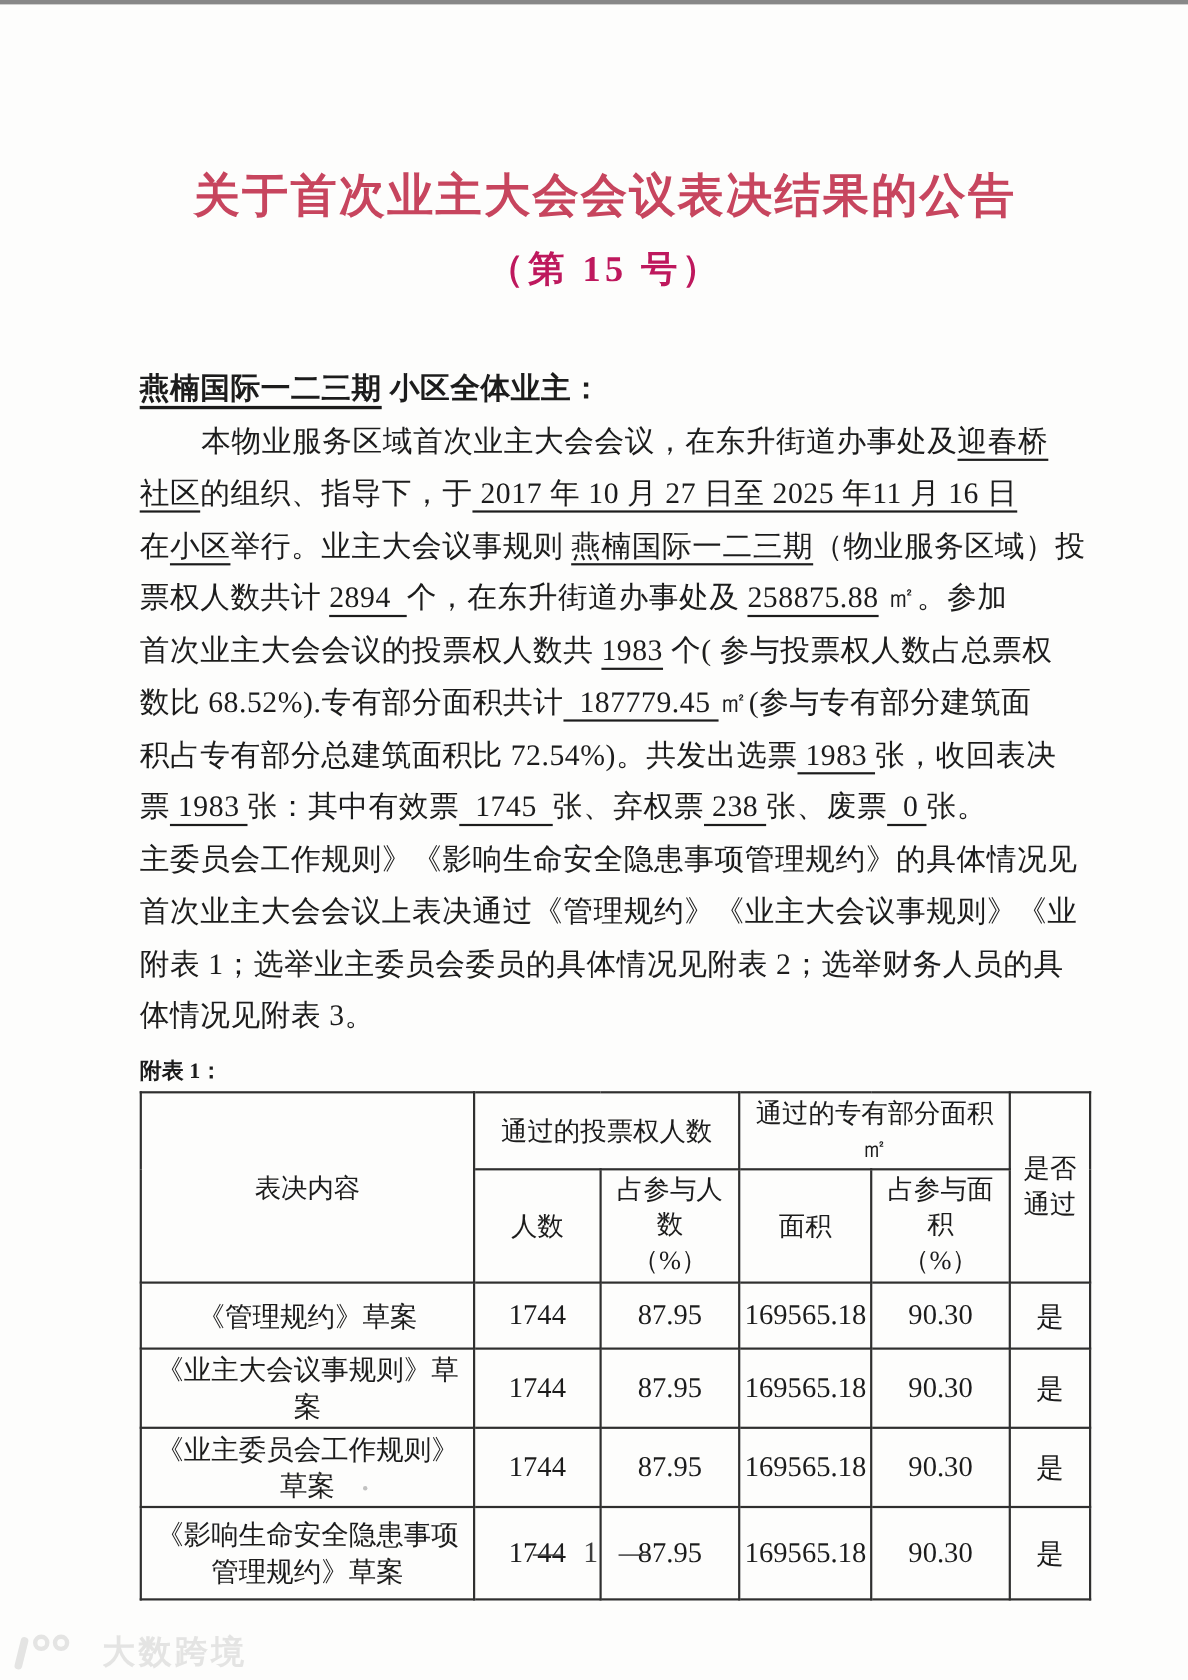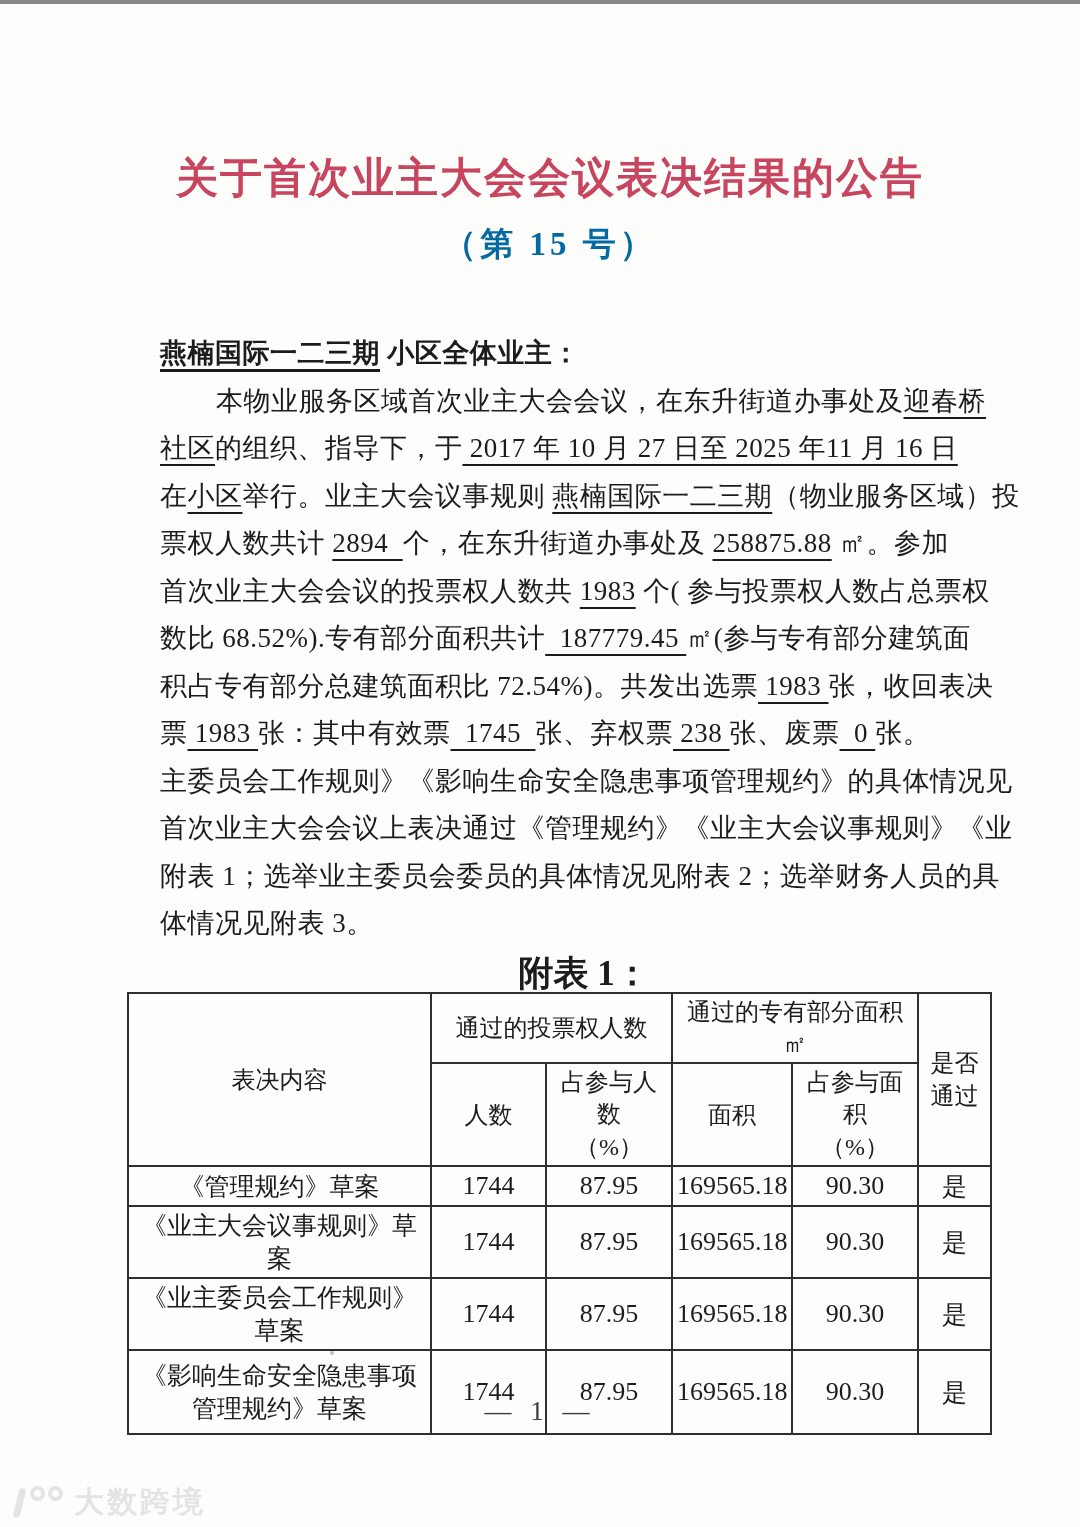--- a/index.html
+++ b/index.html
@@ -20,41 +20,40 @@
     letter-spacing:2px;
     font-family:"Liberation Serif", serif;
   }
   .doc-subtitle {
     position:absolute; top:218px; left:120px; width:860px;
     text-align:center;
     font-size:33px; font-weight:bold;
     letter-spacing:4px;
   }
   .body-text {
-    position:absolute; top:326px; left:160px; width:848px;
+    position:absolute; top:326px; left:127px; width:848px;
   }
   .line {
     font-size:27px;
     line-height:47.5px;
     white-space:pre;
     letter-spacing:0.5px;
   }
   .line.bold { font-weight:bold; }
   .line.indent { padding-left:56px; }
   .ul {
     text-decoration:underline;
     text-decoration-thickness:2px;
     text-underline-offset:7px;
   }
   .line.bold .ul { text-decoration-thickness:3px; }
   .attach-label {
-    font-size:35px; font-weight:bold;
+    font-size:20px; font-weight:bold;
     line-height:40px;
     margin-top:6px;
-    text-align:center;
   }
   .vote-table {
     position:absolute; top:988px; left:127px;
     width:863px;
     border-collapse:collapse;
     table-layout:fixed;
     font-size:24px;
   }
   .vote-table th, .vote-table td {
     border:2px solid #2f2f2f;
@@ -65,41 +64,41 @@
   }
   .vote-table .pre { white-space:pre-line; line-height:1.35; }
   .vote-table col.c1 { width:303px; }
   .vote-table col.c2 { width:115px; }
   .vote-table col.c3 { width:126px; }
   .vote-table col.c4 { width:120px; }
   .vote-table col.c5 { width:126px; }
   .vote-table col.c6 { width:73px; }
   .vote-table tr.h1 { height:42px; }
   .vote-table tr.h2 { height:50px; }
-  .vote-table tbody tr:nth-child(1) { height:40px; }
+  .vote-table tbody tr:nth-child(1) { height:60px; }
   .vote-table tbody tr:nth-child(2) { height:62px; }
   .vote-table tbody tr:nth-child(3) { height:61px; }
   .vote-table tbody tr:nth-child(4) { height:84px; }
   .vote-table tbody td { font-size:25px; }
   .vote-table tbody td.num { font-size:26px; }
   .page-number {
     position:absolute; top:1392px; left:0; width:1080px;
     text-align:center;
     font-size:27px;
     color:#3d3d3d;
     letter-spacing:6px;
   }
   .speck {
     position:absolute; top:1347px; left:330px;
     width:4px; height:4px; border-radius:50%;
     background:#9a9a9a; opacity:.6;
   }
   .watermark {
     position:absolute; bottom:8px; left:14px;
-    display:flex; align-items:center; gap:8px;
+    display:flex; align-items:center; gap:27px;
     color:#e4e4e3;
     font-family:"Liberation Sans", sans-serif;
     font-weight:bold;
     user-select:none;
   }
   .wm-logo { position:relative; width:52px; height:34px; }
   .wm-stroke {
     position:absolute; left:2px; top:2px;
     width:7px; height:30px;
     background:#e4e4e3;
@@ -116,21 +115,21 @@
   .wm-ring.r2 { left:34px; }
   .wm-text { font-size:30px; letter-spacing:3px; }
 </style>
 </head>
 <body>
 
 <div class="page">
 
   <div class="doc-title" style="color: rgb(199, 69, 94);">关于首次业主大会会议表决结果的公告</div>
 
-  <div class="doc-subtitle" style="color: #0369a1;">（第 15 号）</div>
+  <div class="doc-subtitle" style="color: #be185d;">（第 15 号）</div>
 
   <div class="body-text">
     <div id="body-lines">
         <div class="line bold"><span class="ul">燕楠国际一二三期</span><span> 小区全体业主：</span></div>
         <div class="line indent"><span>本物业服务区域首次业主大会会议，在东升街道办事处及</span><span class="ul">迎春桥</span></div>
         <div class="line"><span class="ul">社区</span><span>的组织、指导下，于</span><span class="ul"> 2017 年 10 月 27 日至 2025 年11 月 16 日</span></div>
         <div class="line"><span>在</span><span class="ul">小区</span><span>举行。业主大会议事规则 </span><span class="ul">燕楠国际一二三期</span><span>（物业服务区域）投</span></div>
         <div class="line"><span>票权人数共计 </span><span class="ul">2894  </span><span>个，在东升街道办事处及 </span><span class="ul">258875.88</span><span> ㎡。参加</span></div>
         <div class="line"><span>首次业主大会会议的投票权人数共 </span><span class="ul">1983</span><span> 个( 参与投票权人数占总票权</span></div>
         <div class="line"><span>数比 68.52%).专有部分面积共计</span><span class="ul">  187779.45 </span><span>㎡(参与专有部分建筑面</span></div>

